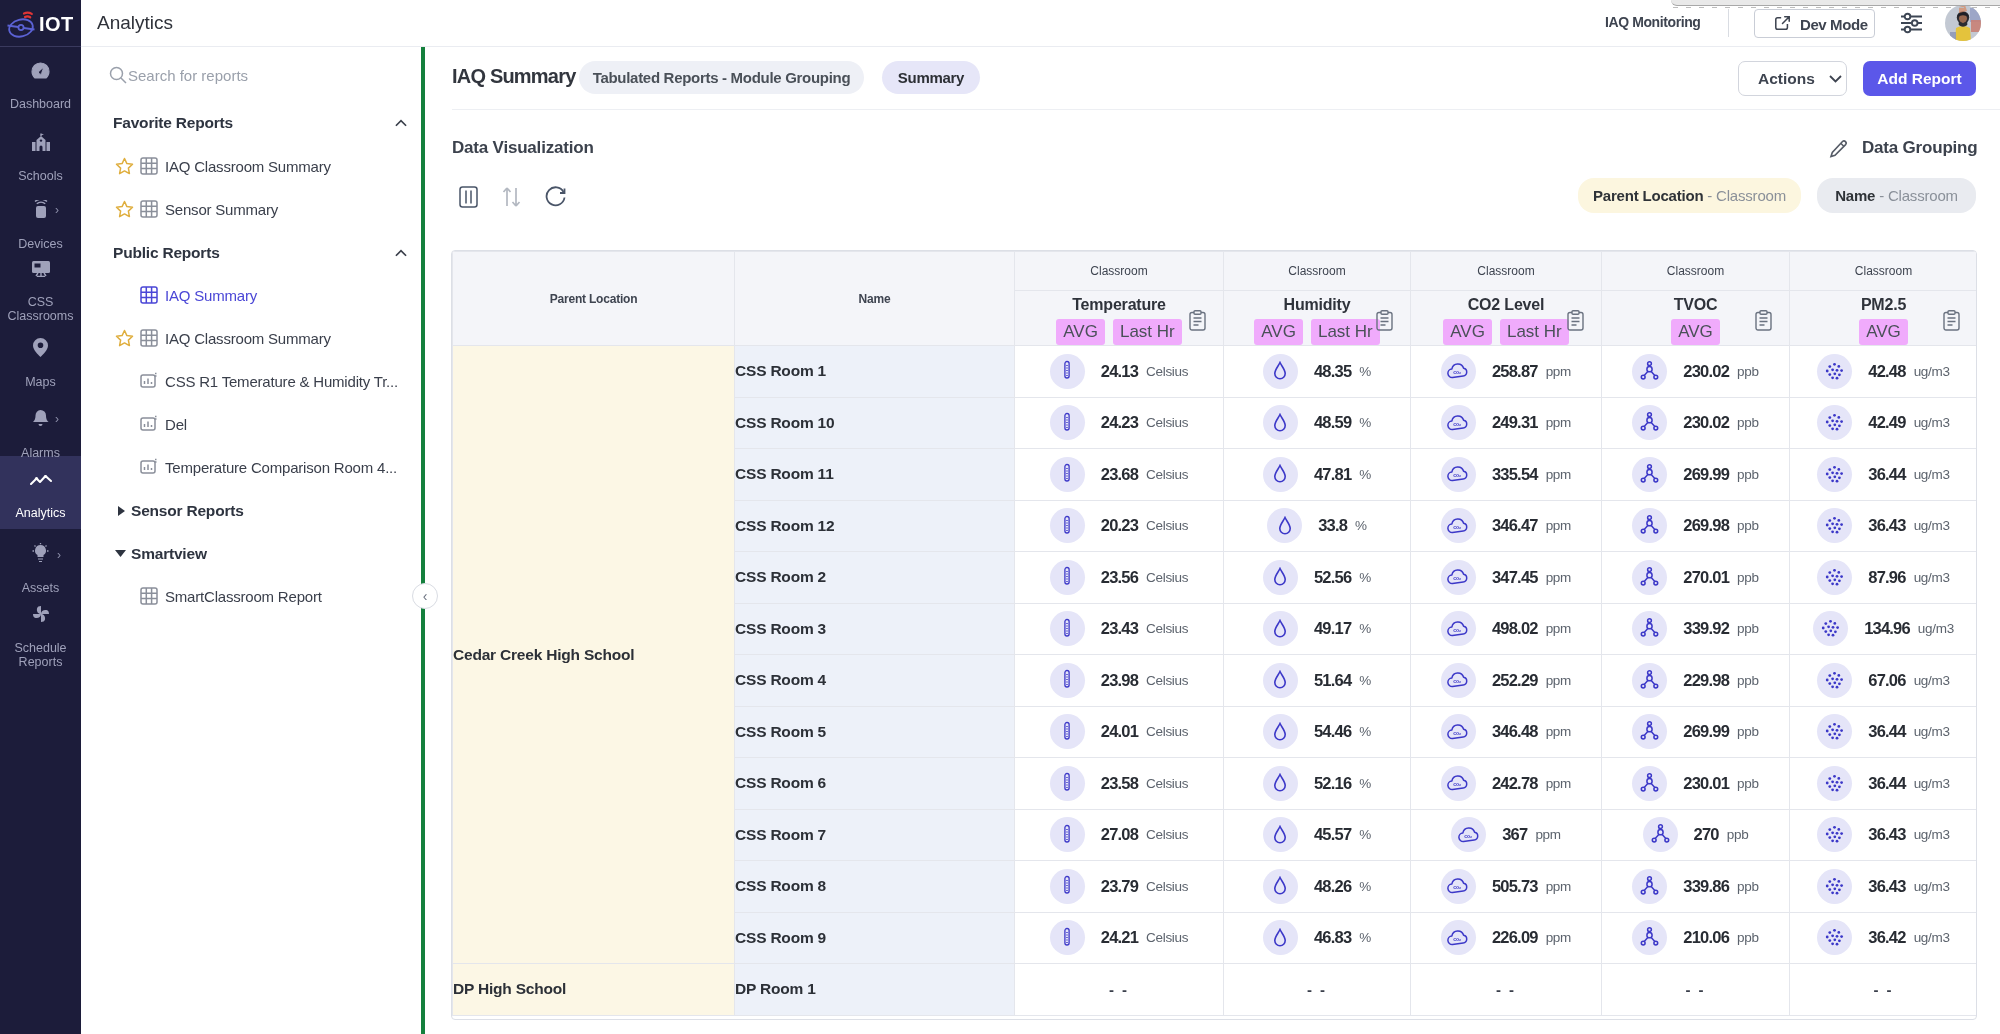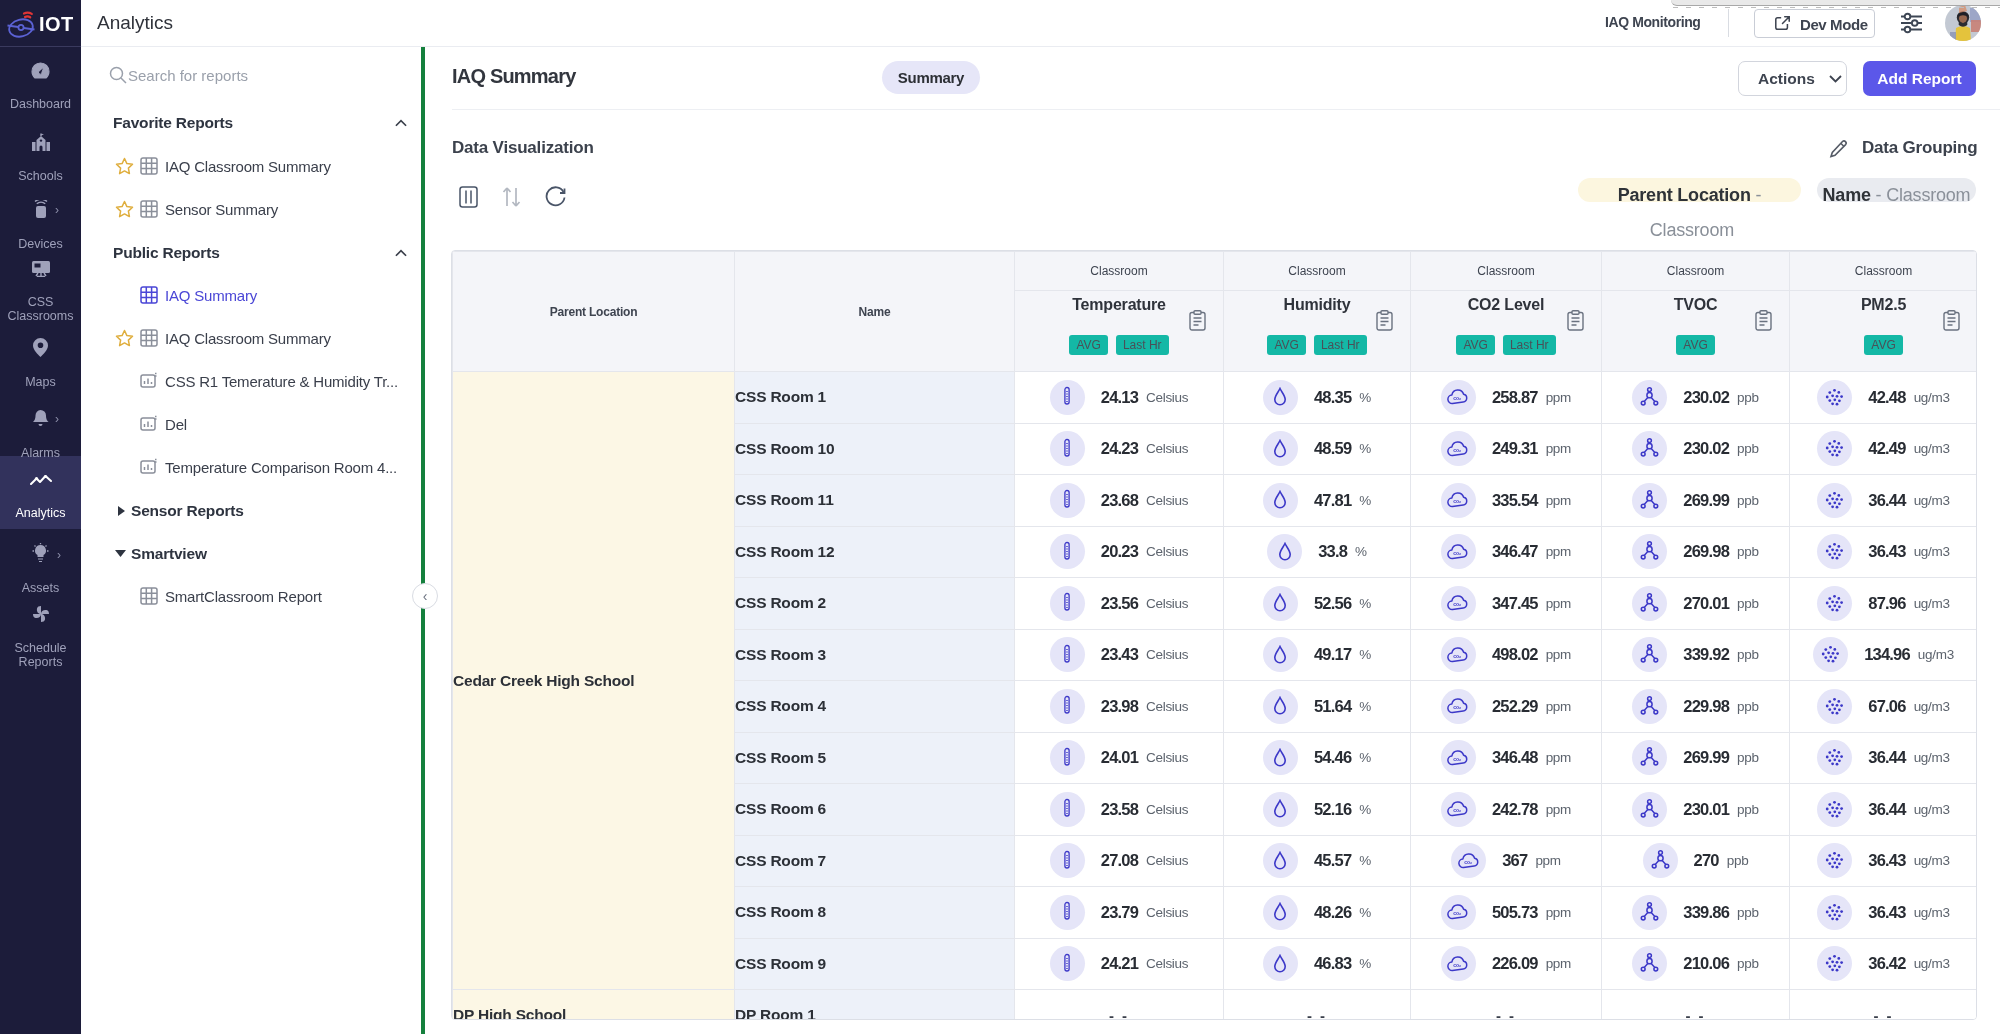--- a/index.html
+++ b/index.html
@@ -41,35 +41,35 @@
 #rtitle{position:absolute;left:0px;top:18px;font-size:20px;font-weight:700;color:#32363e;letter-spacing:-.8px}
 .pill{position:absolute;top:14px;height:33px;border-radius:17px;font-size:15.5px;font-weight:700;line-height:33px;text-align:center}
 #pill1{left:127px;width:285px;background:#eef0f6;color:#4a5058;letter-spacing:-.3px;font-size:15px}
 #pill2{left:430px;width:98px;background:#e6e6f8;color:#2c2f35;font-size:15px;letter-spacing:-.3px}
 #actions{position:absolute;left:1286px;top:14px;width:109px;height:35px;border:1px solid #d2d5dd;border-radius:7px;font-size:15.5px;font-weight:700;color:#3e4450;text-align:left;line-height:33px;padding-left:19px}
 #addreport{position:absolute;left:1411px;top:14px;width:113px;height:35px;background:#5b57e9;border-radius:7px;color:#fff;font-size:15.5px;font-weight:700;text-align:center;line-height:35px}
 #dvtitle{position:absolute;left:27px;top:91px;font-size:17px;font-weight:700;color:#3c424d;letter-spacing:-.2px}
 #dgroup{position:absolute;left:1437px;top:91px;font-size:17px;font-weight:700;color:#3c424d;letter-spacing:-.2px}
 #pencil{position:absolute;left:1404px;top:92px}
 .tool{position:absolute;top:139px}
-.chip{position:absolute;top:131px;height:24px;border-radius:16px;font-size:18px;line-height:35px;text-align:center;color:#8a9099;letter-spacing:-.2px}
+.chip{position:absolute;top:131px;height:35px;border-radius:16px;font-size:15px;line-height:35px;text-align:center;color:#8a9099;letter-spacing:-.2px}
 .chip b{color:#2f3338;font-weight:700;letter-spacing:-.2px}
 #chip1{left:1153px;width:223px;background:#fcf6df}
 #chip2{left:1392px;width:159px;background:#e9ebf0}
 
 #tblwrap{position:absolute;left:26px;top:203px;width:1526px;height:770px;border:1px solid #dcdfe6;border-radius:4px;overflow:hidden}
 table{border-collapse:collapse;table-layout:fixed;width:1524px}
 td,th{border:1px solid #e4e6ec;padding:0;overflow:hidden}
 th{background:#f4f5f9;font-weight:700}
 .clsrow th{height:39px;font-size:12px;font-weight:400;color:#3e4450}
 .phead{font-size:16px;font-weight:700!important;color:#2f333b;letter-spacing:-.2px}
 .pth{height:47px;position:relative}
 .ptitle{font-size:16px;font-weight:700;color:#2f333b;letter-spacing:-.2px;margin-top:5px}
 .chips{margin-top:5px}
-.chips span{display:inline-block;background:#14b8a6;border-radius:3px;font-size:12px;font-weight:400;color:#4a5058;padding:3px 7px;margin:16px 4px}
+.chips span{display:inline-block;background:#f0abfc;border-radius:3px;font-size:17px;font-weight:400;color:#4a5058;padding:3px 7px;margin:0 4px}
 .clip{position:absolute;right:17px;top:19px}
 tr.data{height:51.5px}
 tr.data td{background:#fff}
 td.name{background:#edf1f9!important;font-size:15.5px;font-weight:700;color:#2c3037;text-align:left;letter-spacing:-.2px}
 td.parent{background:#fcf7e5!important;font-size:15.5px;font-weight:700;color:#2c3037;text-align:left;letter-spacing:-.2px}
 .val{display:flex;align-items:center;justify-content:center}
 .badge{width:35px;height:35px;border-radius:50%;background:#e5e5f8;flex:0 0 35px;display:flex;align-items:center;justify-content:center}
 .num{font-size:16.5px;font-weight:700;color:#282c33;margin-left:16px;letter-spacing:-.8px}
 .unit{font-size:13.5px;color:#5c636d;margin-left:8px;letter-spacing:-.3px}
 .nodata{text-align:center;font-size:15px;font-weight:700;color:#3a3f4b;letter-spacing:2px}
@@ -270,20 +270,21 @@
         <rect x="1" y="1" width="16" height="16" rx="2"></rect>
         <path d="M1 6.3 H17 M1 11.6 H17 M6.3 1 V17 M11.6 1 V17"></path>
       </svg></span>
     <div class="ritem" style="top:541px">SmartClassroom Report</div>
 </div>
 <div id="collapse">‹</div>
 
 <div id="main">
 <div id="crumb">
 <div id="rtitle">IAQ Summary</div>
+<div class="pill" id="pill1">Tabulated Reports - Module Grouping</div>
 <div class="pill" id="pill2">Summary</div>
 <div id="actions">Actions <svg style="vertical-align:1px;margin-left:10px" width="13" height="8" viewBox="0 0 13 8" fill="none" stroke="#3e4450" stroke-width="1.8">
           <path d="M1 1 L6.5 6.5 L12 1"></path>
         </svg></div>
 <div id="addreport">Add Report</div>
 </div>
 <div id="dvtitle">Data Visualization</div>
 <svg id="pencil" width="20" height="20" viewBox="0 0 20 20" fill="none" stroke="#555b66" stroke-width="1.6">
       <path d="M13.5 2.5 a2.2 2.2 0 0 1 3.1 3.1 L6 16.2 L2 17.5 L3.3 13.5 Z M12 4.5 l3 3"></path>
     </svg>

